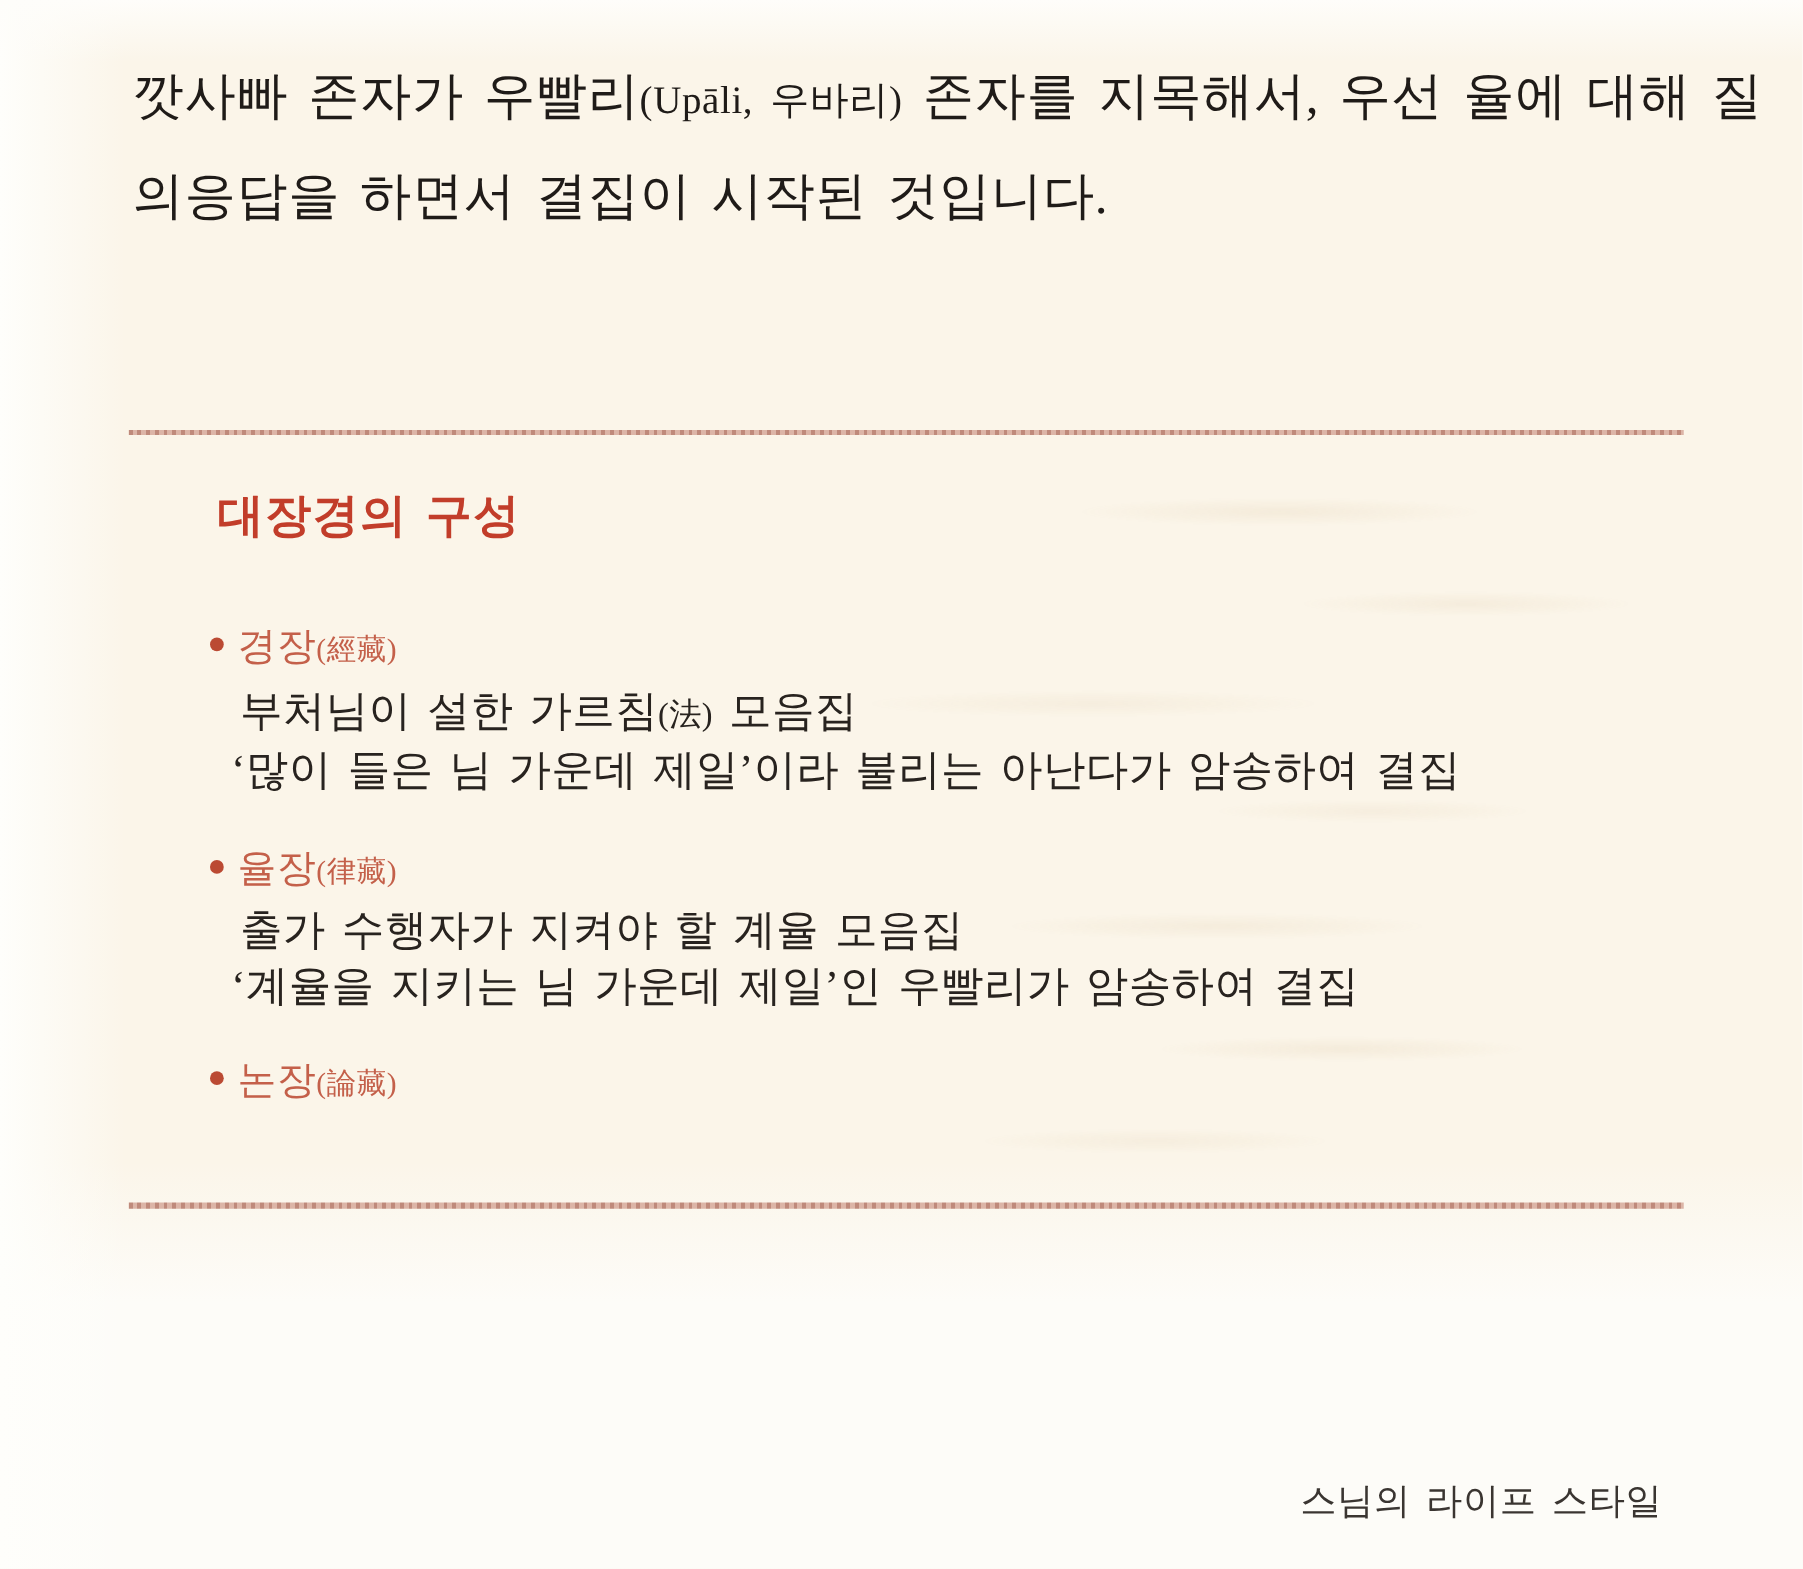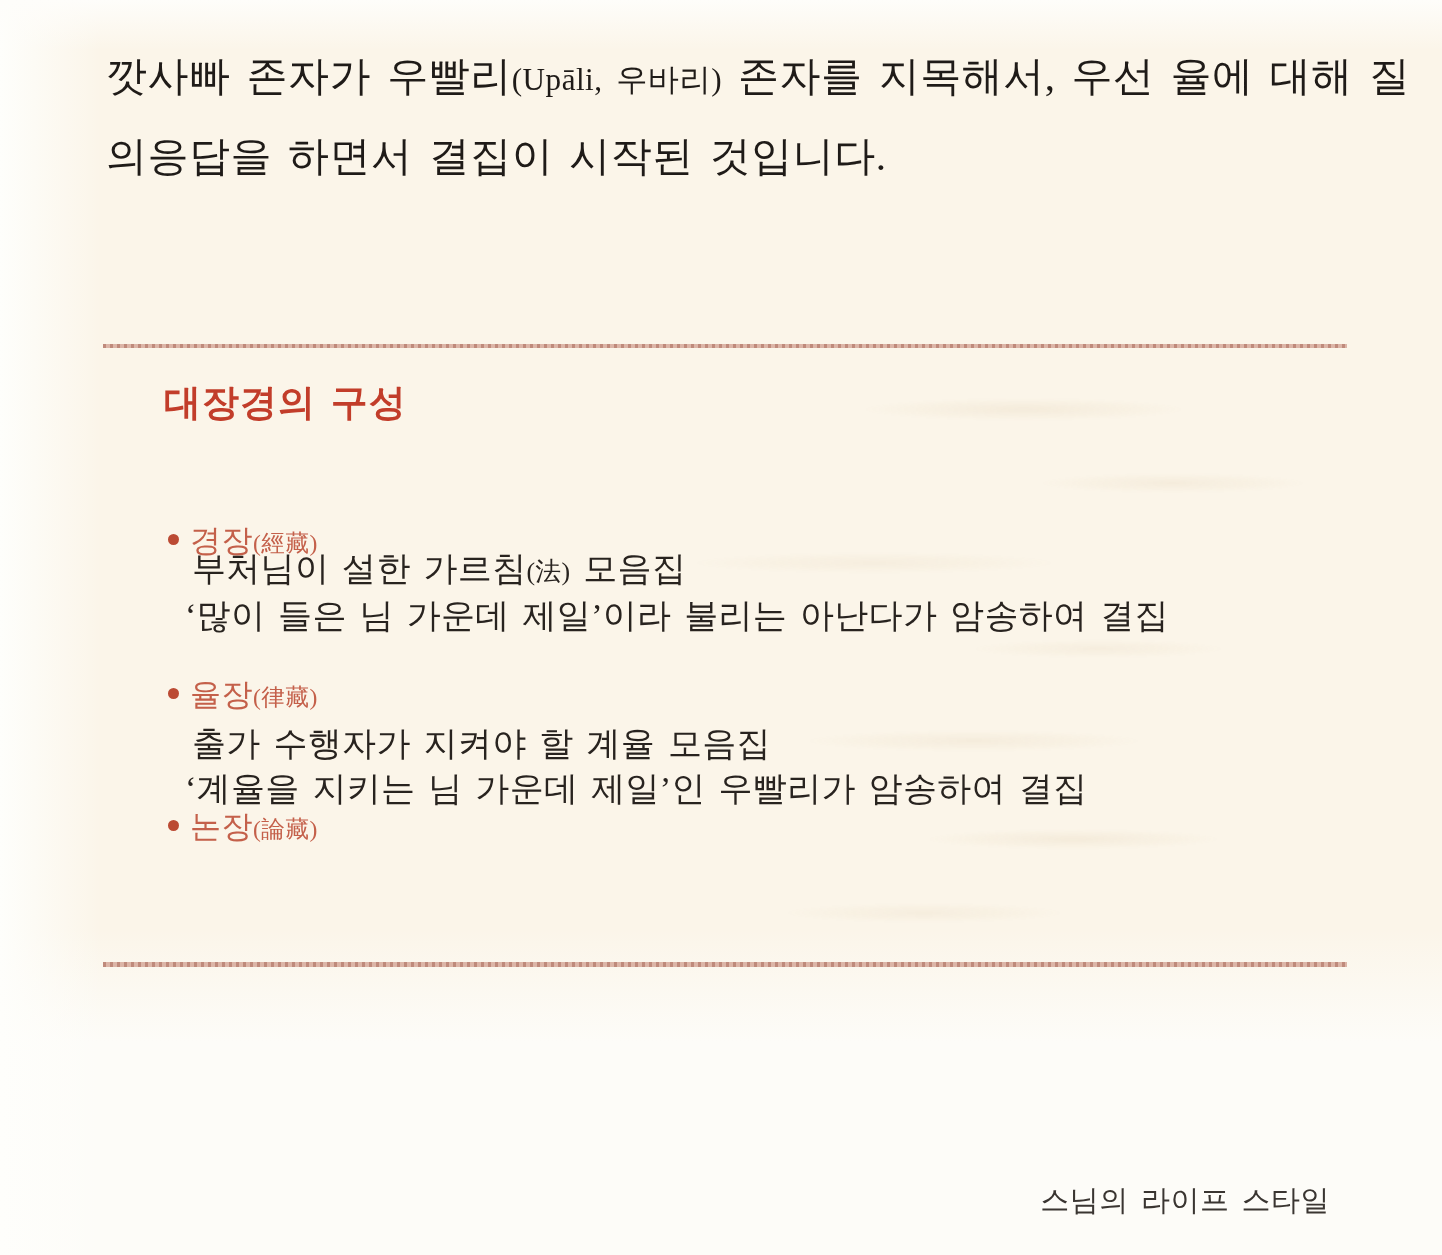--- a/index.html
+++ b/index.html
@@ -60,21 +60,21 @@
     left: 103px;
     width: 1244px;
     background: repeating-linear-gradient(90deg, #bf8a7b 0 3px, #dcb5a7 3px 7px);
   }
   .rule-top    { top: 344px; height: 4px; }
   .rule-bottom { top: 962px; height: 5px; }
 
   .box-title {
     position: absolute;
     left: 158px; top: 372px;
-    margin: 6px;
+    margin: 16px;
     font-size: 37px;
     font-weight: 700;
     color: #c23d2a;
     letter-spacing: 1px;
     word-spacing: 0.12em;
     white-space: nowrap;
   }
 
   .subtitle {
     position: absolute;
@@ -88,23 +88,23 @@
   }
 
   .entry-heading {
     position: absolute;
     left: 168px;
     font-size: 31px;
     color: #c4604a;
     letter-spacing: 0.5px;
     white-space: nowrap;
   }
-  .eh1 { top: 520px; }
+  .eh1 { top: 496px; }
   .eh2 { top: 674px; }
-  .eh3 { top: 806px; }
+  .eh3 { top: 843px; }
 
   .bullet {
     display: inline-block;
     width: 11px; height: 11px;
     border-radius: 50%;
     background: #bb4a33;
     margin-right: 11px;
     position: relative;
     top: -6px;
   }

